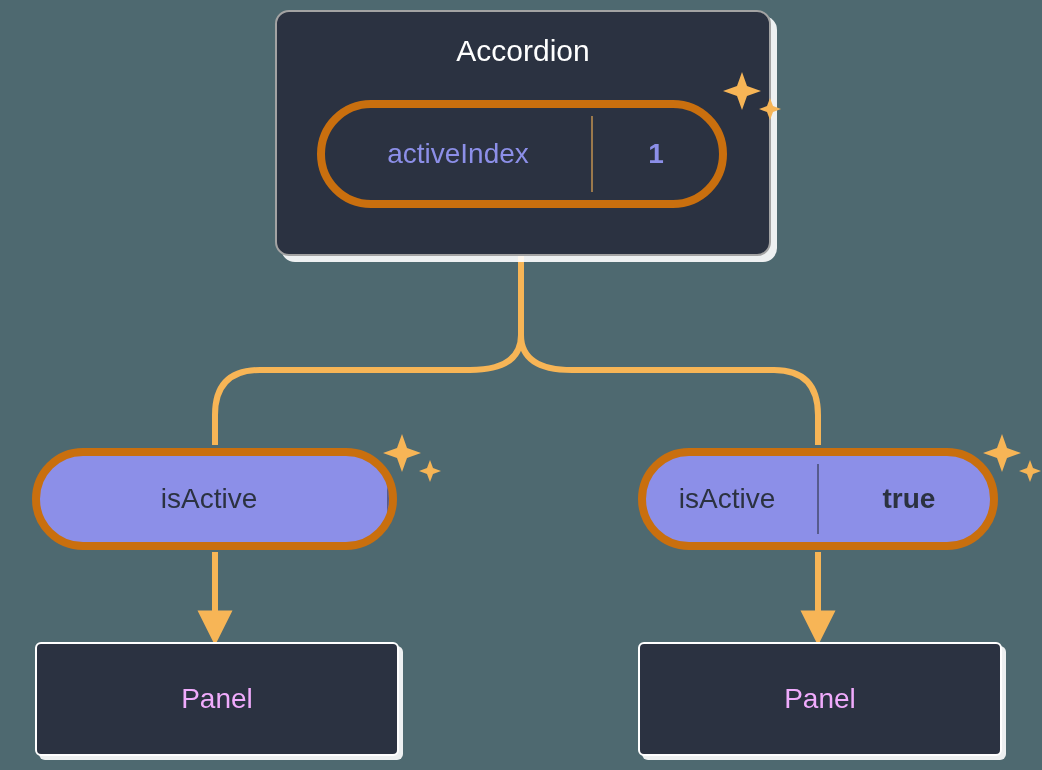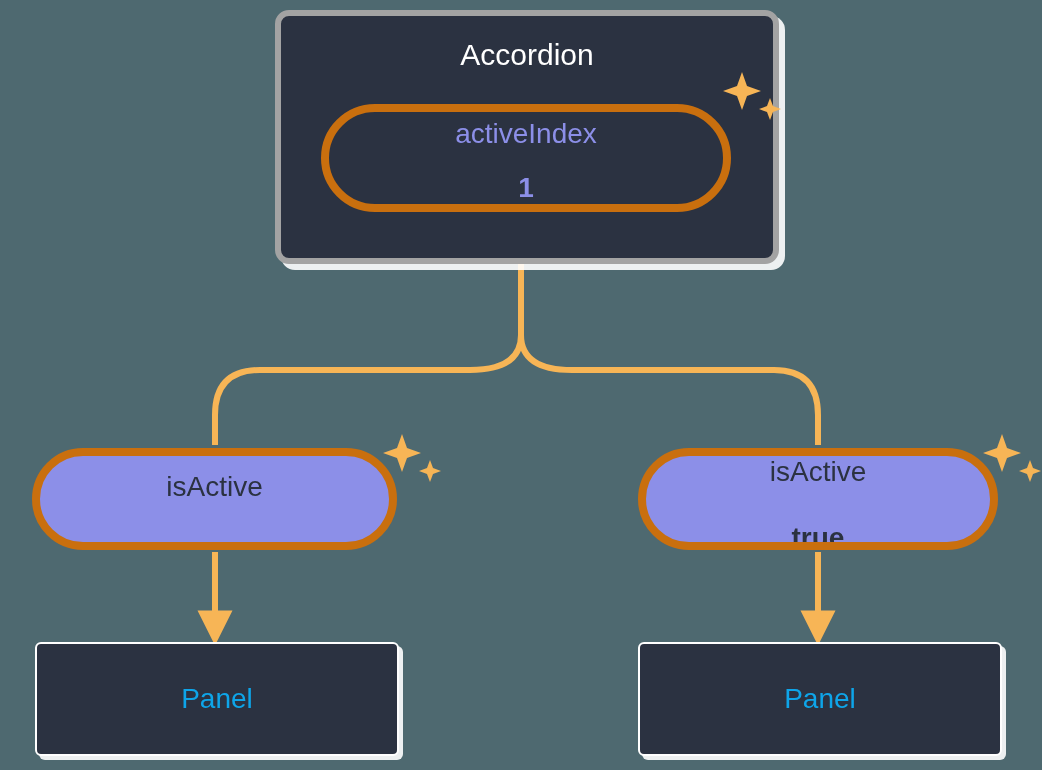--- a/index.html
+++ b/index.html
@@ -10,21 +10,21 @@
     background: #4e6970;
     font-family: -apple-system, BlinkMacSystemFont, "Segoe UI", Helvetica, Arial, sans-serif;
   }
   .stage { position: relative; width: 1042px; height: 770px; }
   svg.connectors { position:absolute; left:0; top:0; width:1042px; height:770px; pointer-events:none; }
 
   
   .card {
     position: absolute;
     background: #2b3241;
-    border: 6px solid #a3a3a3;
+    border: 2px solid #a3a3a3;
     border-radius: 14px;
     box-shadow: 6px 6px 0 0 rgba(255,255,255,0.9);
     color: #fff;
   }
   .card-title {
     font-size: 30px;
     font-weight: 500;
     text-align: center;
     margin-top: 22px;
     color: #ffffff;
@@ -32,21 +32,20 @@
 
   
   .pill {
     position: absolute;
     border: 8px solid #c96f0e;
     border-radius: 999px;
     display: flex;
     align-items: stretch;
     overflow: hidden;
     box-sizing: border-box;
-    flex-direction: column;
   }
   .pill-dark { background: #2b3241; }
   .pill-light { background: #8c8fe8; gap: 9px; }
   .pill .seg {
     display: flex;
     align-items: center;
     justify-content: center;
     padding: 0 28px;
     font-size: 28px;
     white-space: nowrap;
@@ -63,21 +62,21 @@
   .pill-dark .divider { border-color: #f7b556; }
   .pill-light .divider { border-color: #2b3241; }
 
   
   .panel {
     position: absolute;
     background: #2b3241;
     border: 2px solid #ffffff;
     border-radius: 6px;
     box-shadow: 4px 4px 0 0 rgba(255,255,255,0.9);
-    color: #0ea5e9;
+    color: #f0abfc;
     display: flex;
     align-items: center;
     justify-content: center;
     font-size: 28px;
     font-weight: 500;
   }
 
   .sparkles { position:absolute; pointer-events:none; }
 </style>
 </head>

